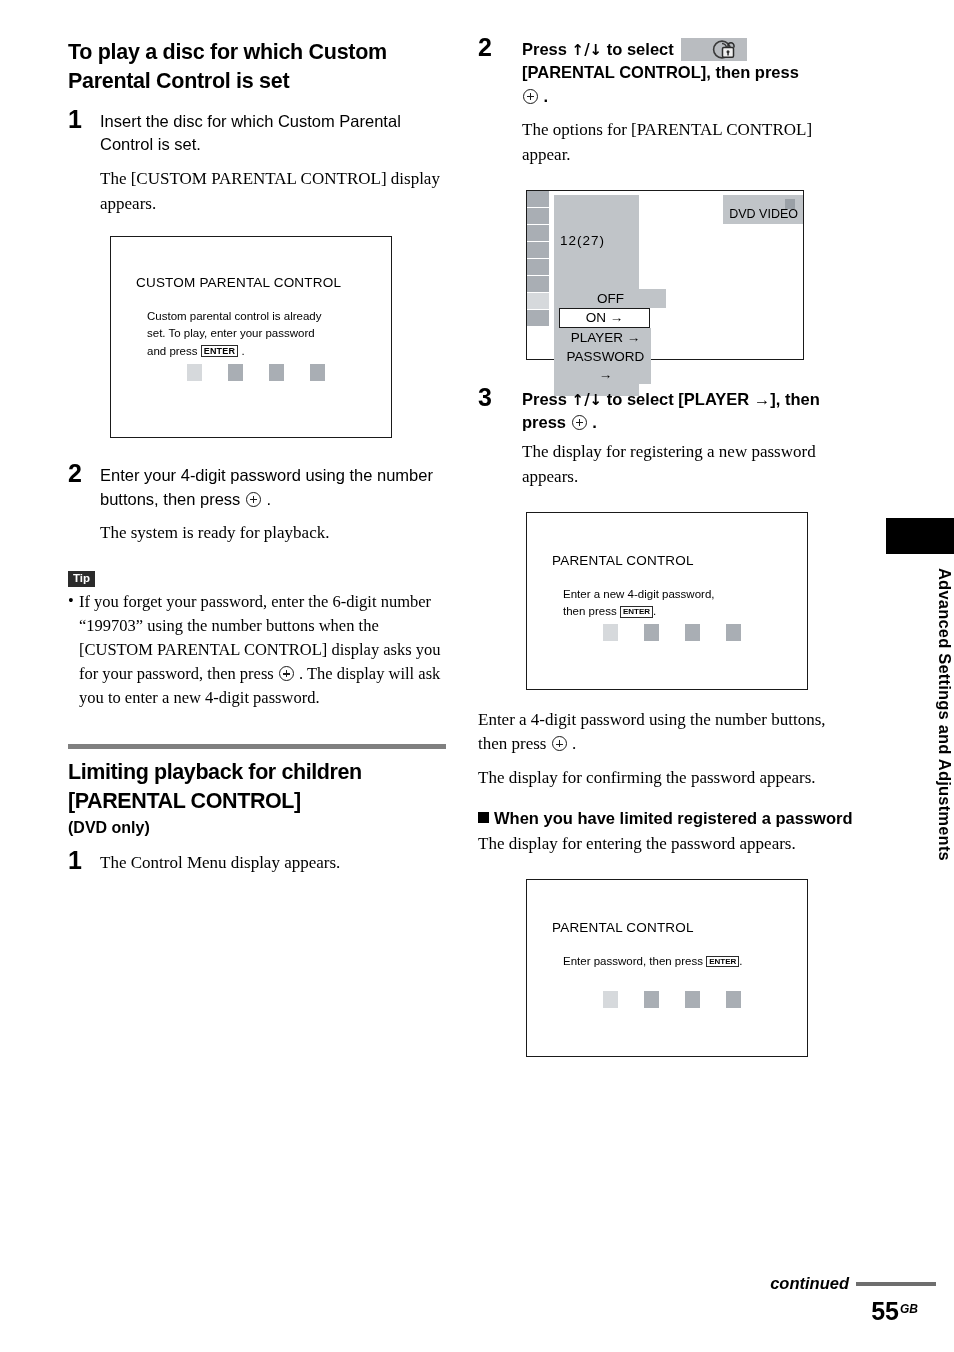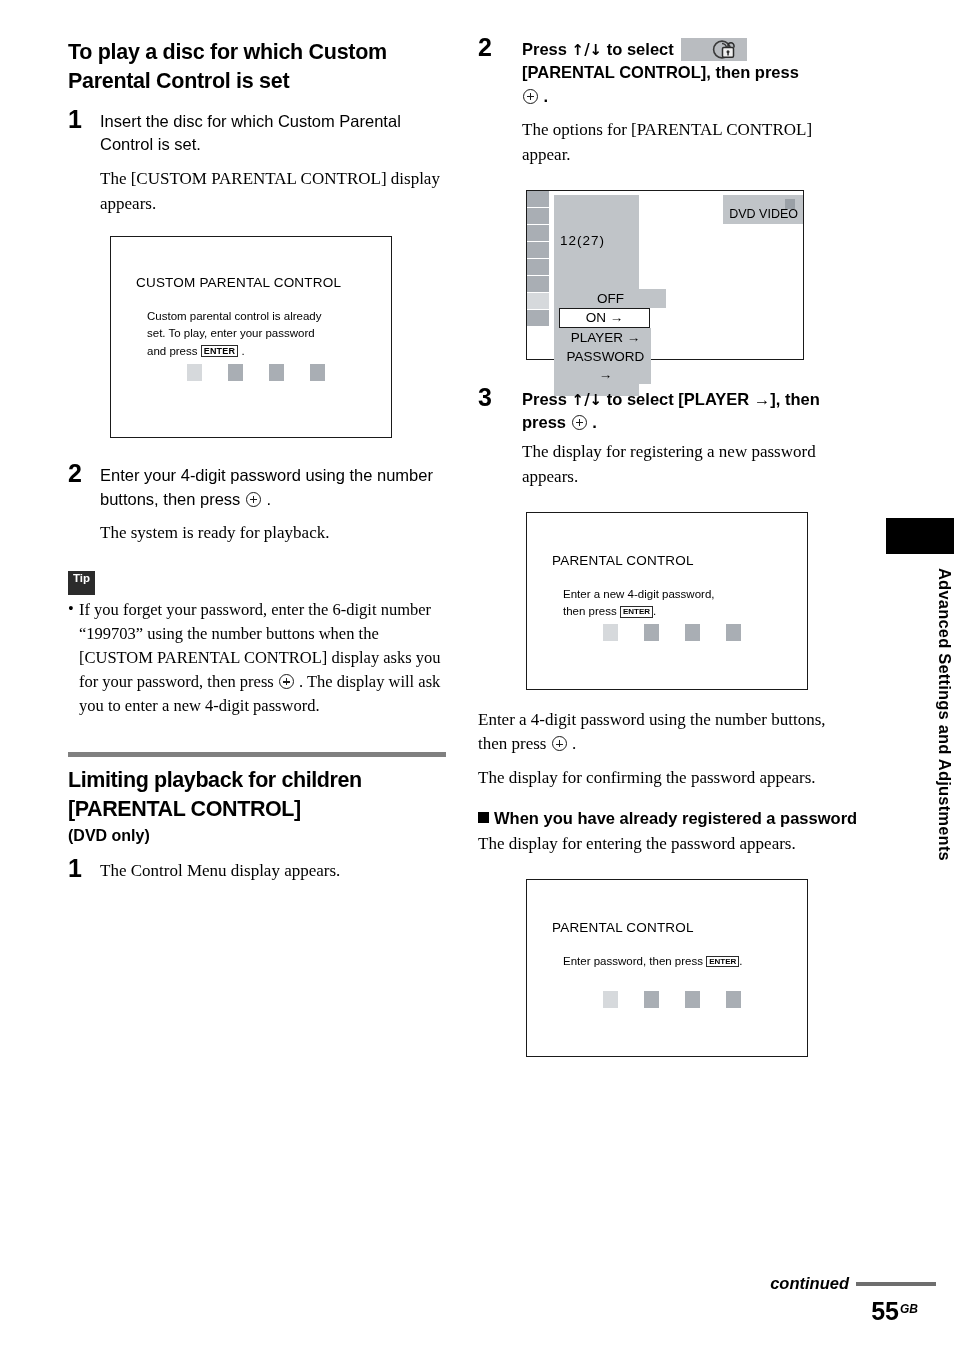--- a/index.html
+++ b/index.html
@@ -79,21 +79,21 @@
   }
 
   
   .tip-badge {
     display: inline-block;
     background: #2b2b2b;
     color: #ffffff;
     font-family: "Liberation Sans", sans-serif;
     font-weight: bold;
     font-size: 11.5px;
-    padding: 1px 5px 10px 5px;
+    padding: 1px 5px 2px 5px;
     line-height: 1.15;
   }
   .tip-list {
     margin: 3px 0 0 0;
     padding: 0;
     list-style: none;
     font-family: "Liberation Serif", serif;
     font-size: 16.5px;
     line-height: 1.46;
   }
@@ -505,21 +505,21 @@
 
     <div style="margin-top:18px;">
       <p class="body-text">
         <span>Enter a 4-digit password using the number buttons, then press</span>
         <span class="ico-plus"></span>
         <span>.</span>
       </p>
       <p class="body-text">The display for confirming the password appears.</p>
 
       <p class="sq-head">
-        <span class="sq"></span><span>When you have already registered a password</span>
+        <span class="sq"></span><span>When you have limited registered a password</span>
       </p>
       <p class="body-text" style="margin-top:2px;">The display for entering the password appears.</p>
     </div>
 
     <div class="screen-box" style="margin:22px 0 0 48px; width:282px; height:178px;">
       <div class="screen-title" style="position:absolute; left:25px; top:40px;">PARENTAL CONTROL</div>
       <div class="screen-desc" style="position:absolute; left:36px; top:73px;">
         <span>Enter password, then press</span>
         <span class="ico-enter-sm">ENTER</span><span>.</span>
       </div>

